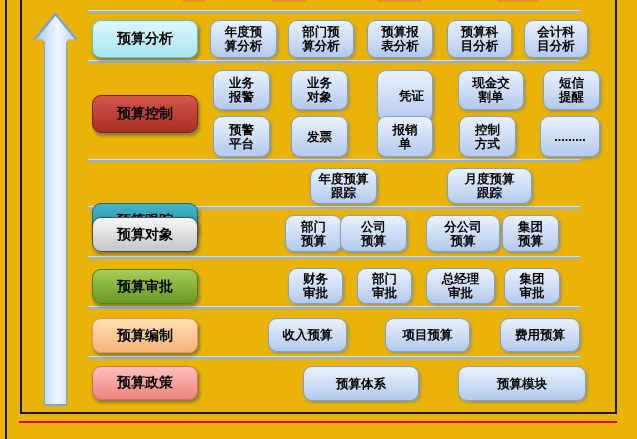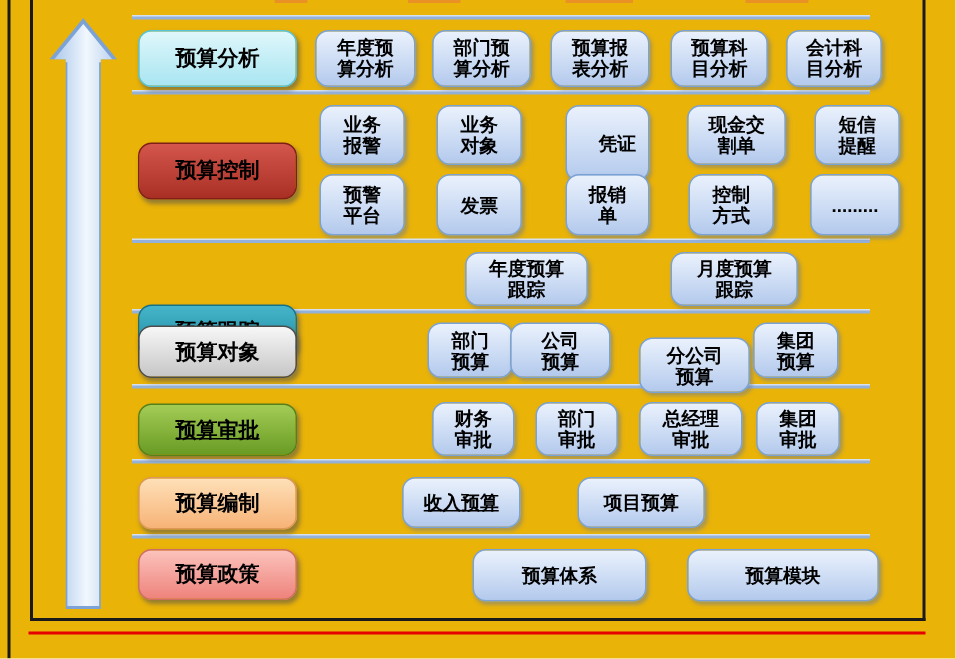--- a/index.html
+++ b/index.html
@@ -73,21 +73,21 @@
   <div class="divider" style="top:160px;"></div>
   <div class="divider" style="top:207px;"></div>
   <div class="divider" style="top:257px;"></div>
   <div class="divider" style="top:307px;"></div>
   <div class="divider" style="top:357px;"></div>
 
   <div class="lbl lbl-analysis" style="top:20px;height:38px;">预算分析</div>
   <div class="lbl lbl-control" style="top:95px;height:38px;">预算控制</div>
   <div class="lbl lbl-tracking" style="top:169px;height:35px;">预算跟踪</div>
   <div class="lbl lbl-object" style="top:217px;height:35px;">预算对象</div>
-  <div class="lbl lbl-approval" style="top:269px;height:35px;text-decoration:underline;">预算审批</div>
+  <div class="lbl lbl-approval" style="top:269px;height:35px;">预算审批</div>
   <div class="lbl lbl-compile" style="top:318px;height:35px;">预算编制</div>
   <div class="lbl lbl-policy" style="top:366px;height:34px;">预算政策</div>
 
   <div class="item" style="left:210px;top:20px;width:67px;height:38px;">年度预
 算分析</div>
   <div class="item" style="left:288px;top:20px;width:66px;height:38px;">部门预
 算分析</div>
   <div class="item" style="left:367px;top:20px;width:66px;height:38px;">预算报
 表分析</div>
   <div class="item" style="left:447px;top:20px;width:65px;height:38px;">预算科
@@ -107,42 +107,43 @@
 
   <div class="item" style="left:213px;top:116px;width:57px;height:41px;">预警
 平台</div>
   <div class="item" style="left:291px;top:116px;width:57px;height:41px;">发票</div>
   <div class="item" style="left:377px;top:116px;width:56px;height:41px;">报销
 单</div>
   <div class="item" style="left:459px;top:116px;width:57px;height:41px;text-align:right;">控制
 方式</div>
   <div class="item" style="left:540px;top:116px;width:60px;height:41px;">.........</div>
 
-  <div class="item" style="left:310px;top:168px;width:82px;height:36px;">年度预算
+  <div class="item" style="left:310px;top:168px;width:67px;height:36px;">年度预算
 跟踪</div>
   <div class="item" style="left:447px;top:168px;width:85px;height:36px;">月度预算
 跟踪</div>
 
   <div class="item" style="left:285px;top:215px;width:57px;height:37px;">部门
 预算</div>
   <div class="item" style="left:340px;top:215px;width:67px;height:37px;">公司
 预算</div>
-  <div class="item" style="left:426px;top:225px;width:74px;height:37px;">分公司
+  <div class="item" style="left:426px;top:215px;width:74px;height:37px;">分公司
 预算</div>
   <div class="item" style="left:502px;top:215px;width:57px;height:37px;">集团
 预算</div>
 
   <div class="item" style="left:288px;top:268px;width:55px;height:36px;">财务
 审批</div>
   <div class="item" style="left:357px;top:268px;width:55px;height:36px;">部门
 审批</div>
   <div class="item" style="left:426px;top:268px;width:69px;height:36px;">总经理
 审批</div>
   <div class="item" style="left:504px;top:268px;width:56px;height:36px;">集团
 审批</div>
 
-  <div class="item" style="left:268px;top:318px;width:79px;height:34px;text-decoration:underline;">收入预算</div>
+  <div class="item" style="left:268px;top:318px;width:79px;height:34px;">收入预算</div>
   <div class="item" style="left:385px;top:318px;width:85px;height:34px;">项目预算</div>
+  <div class="item" style="left:500px;top:318px;width:80px;height:34px;">费用预算</div>
 
-  <div class="item" style="left:303px;top:366px;width:116px;height:35px;margin-left:12px;">预算体系</div>
+  <div class="item" style="left:303px;top:366px;width:116px;height:35px;">预算体系</div>
   <div class="item" style="left:458px;top:366px;width:128px;height:35px;">预算模块</div>
 
 </div>
 
 </body></html>

